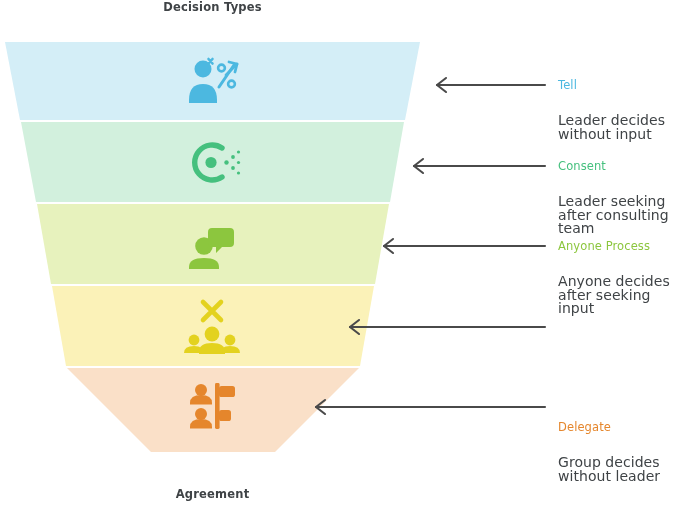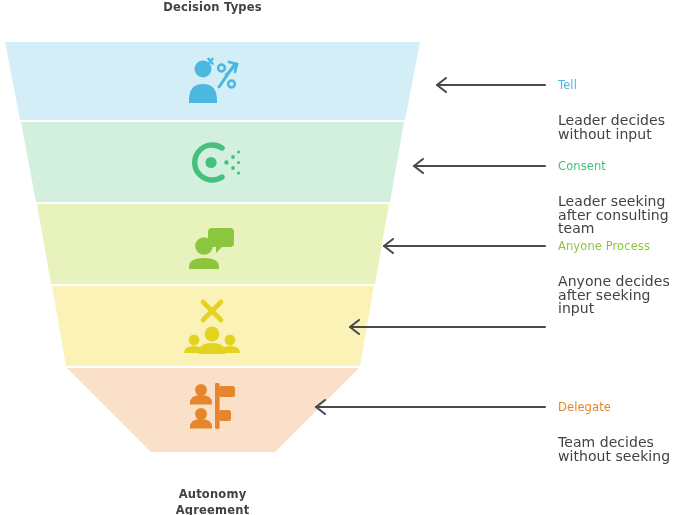--- a/index.html
+++ b/index.html
@@ -75,21 +75,21 @@
     color: #3f4346;
     line-height: 13.5px;
     margin-top: 22px;
     letter-spacing: 0.05px;
   }
 
   .c0 { top: 78px; }
   .c1 { top: 159px; }
   .c2 { top: 239px; }
   .c3 { top: 320px; }
-  .c4 { top: 400px; }
+  .c4 { top: 420px; }
 </style>
 </head>
 <body>
 
 <div class="stage">
 
   <div class="top-title">Decision Types</div>
 
   <svg class="funnel-svg" viewBox="0 0 685 515">
 
@@ -191,21 +191,20 @@
   </div>
 
   <div class="callout c2">
     <div class="callout-title" style="color:#8cc63e">Anyone Process</div>
     <div class="callout-desc">Anyone decides after seeking input</div>
   </div>
 
 
   <div class="callout c4">
     <div class="callout-title" style="color:#e5862c">Delegate</div>
-    <div class="callout-desc">Team decides without seeking</div>
+    <div class="callout-desc">Group decides without leader</div>
   </div>
 
   <div class="bottom-title">
-    <span>Autonomy</span>
     <span>Agreement</span>
   </div>
 
 </div>
 
 </body></html>

